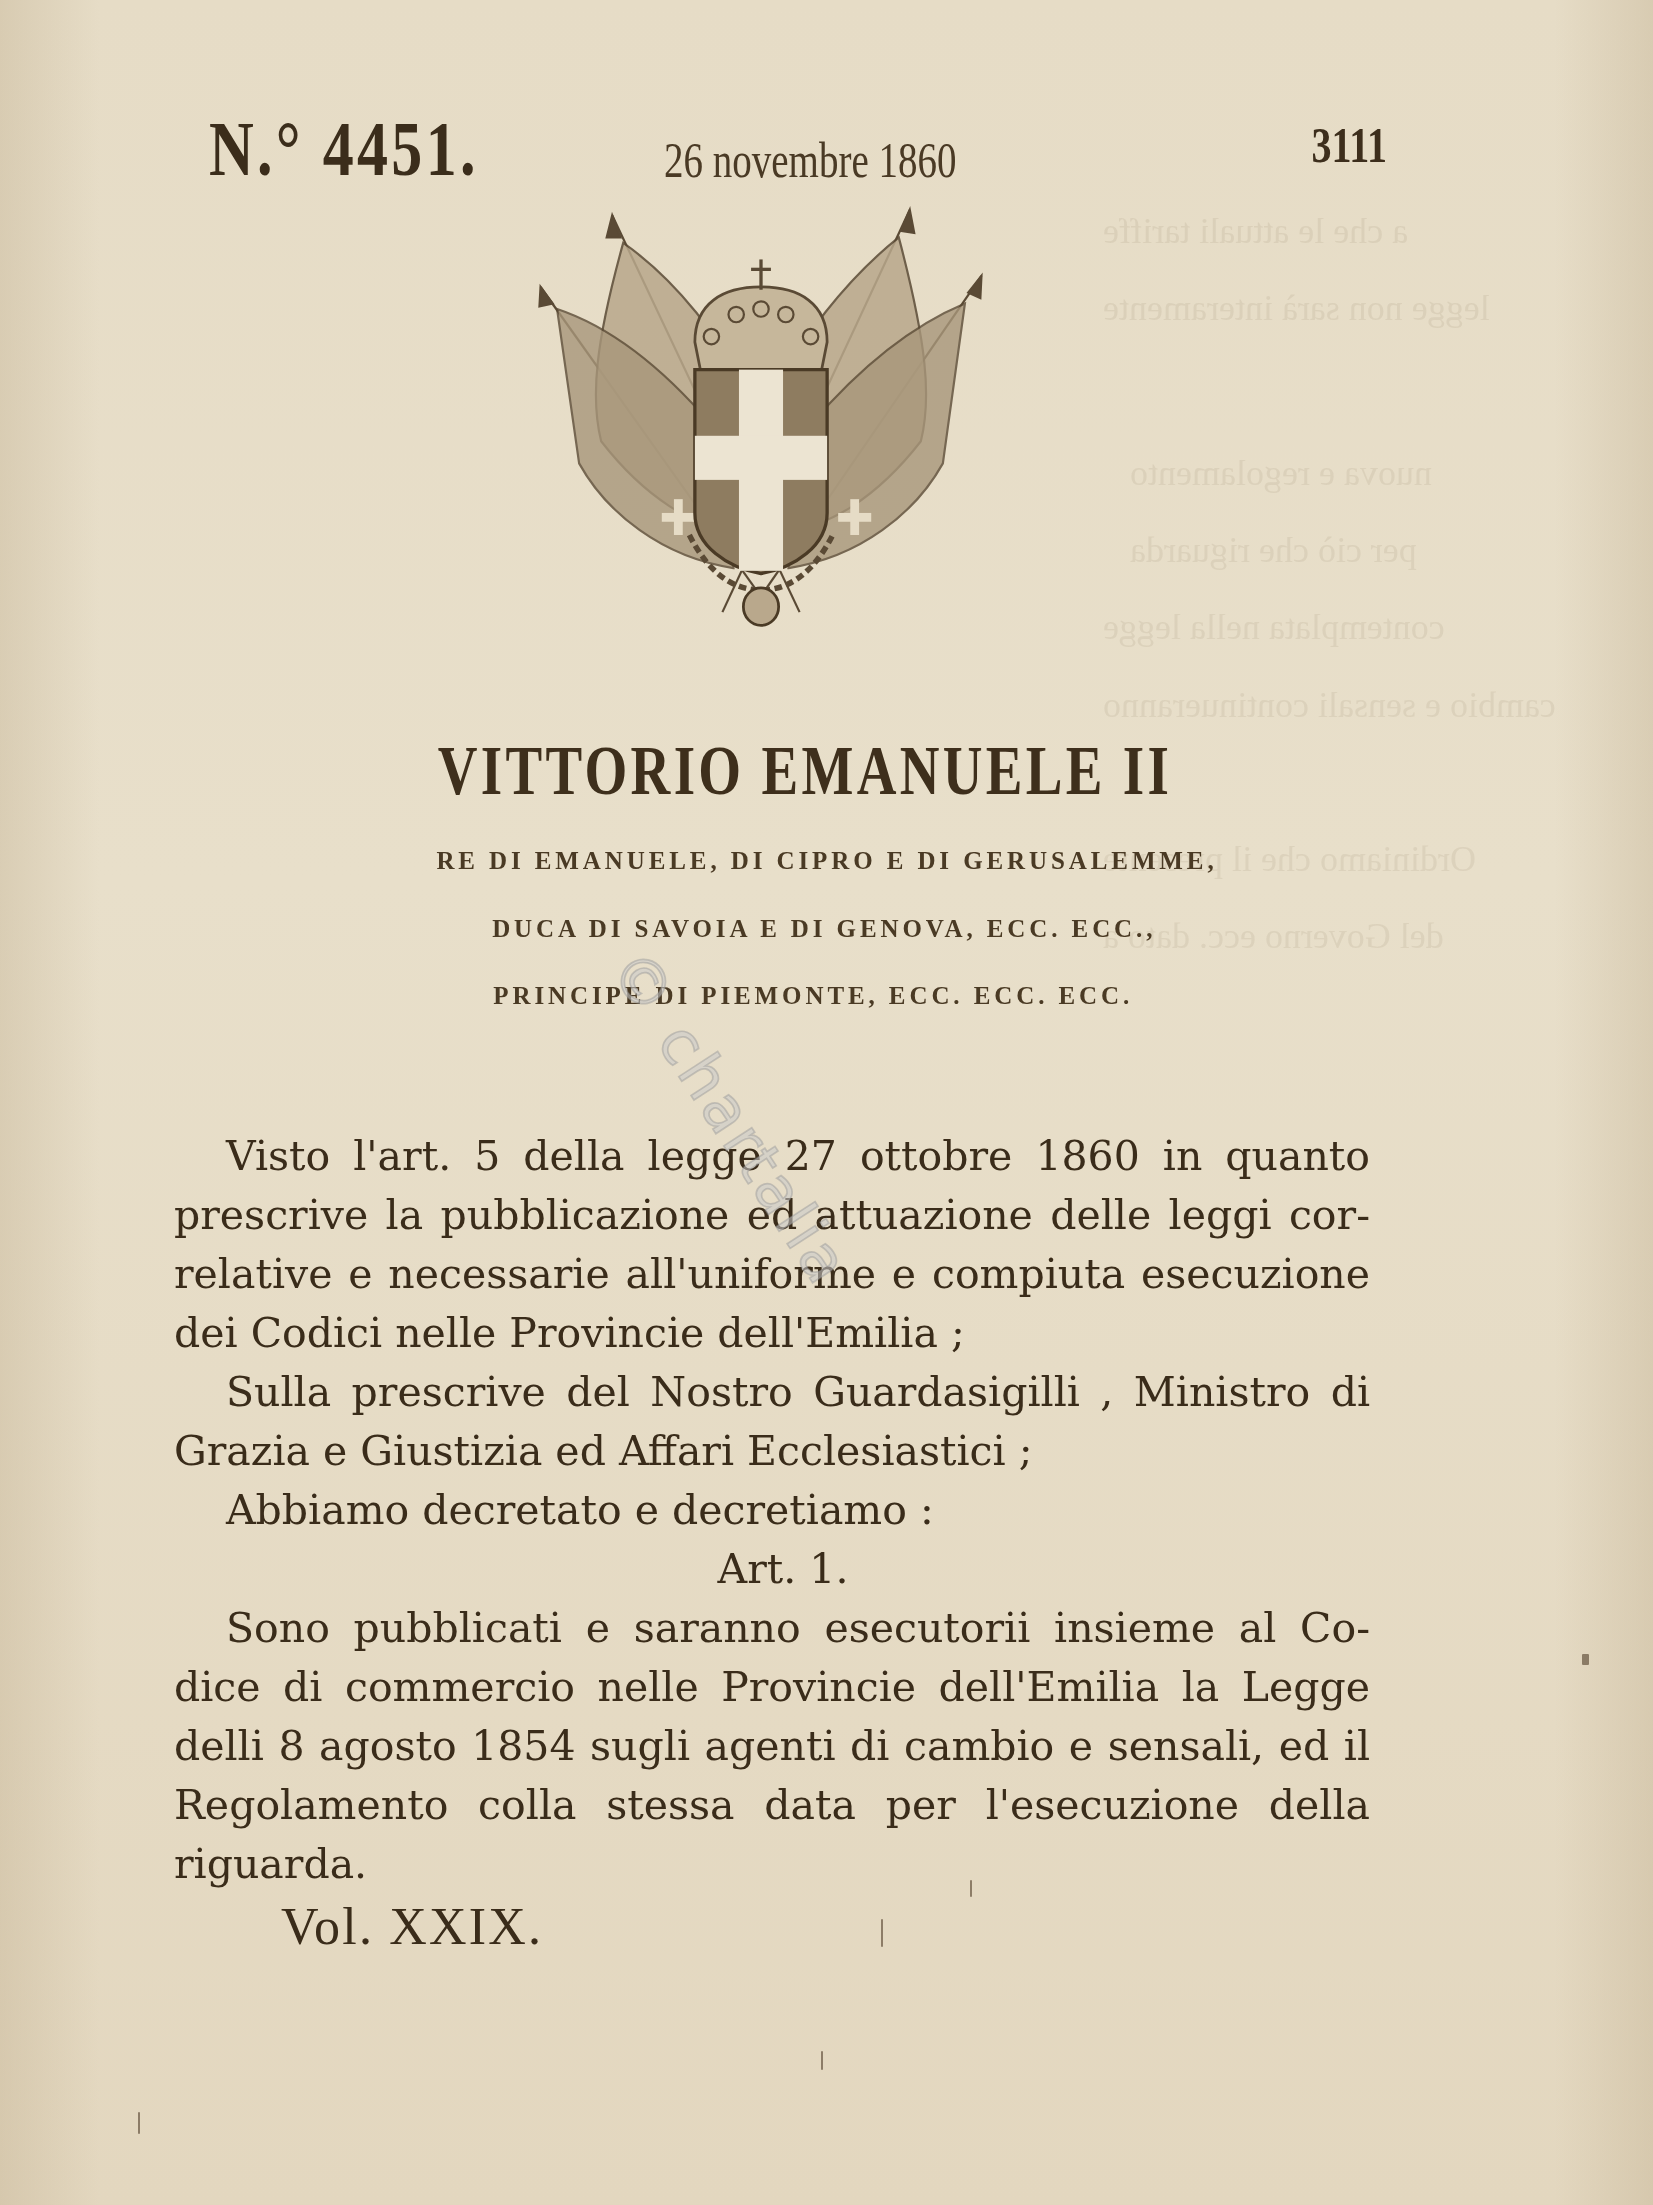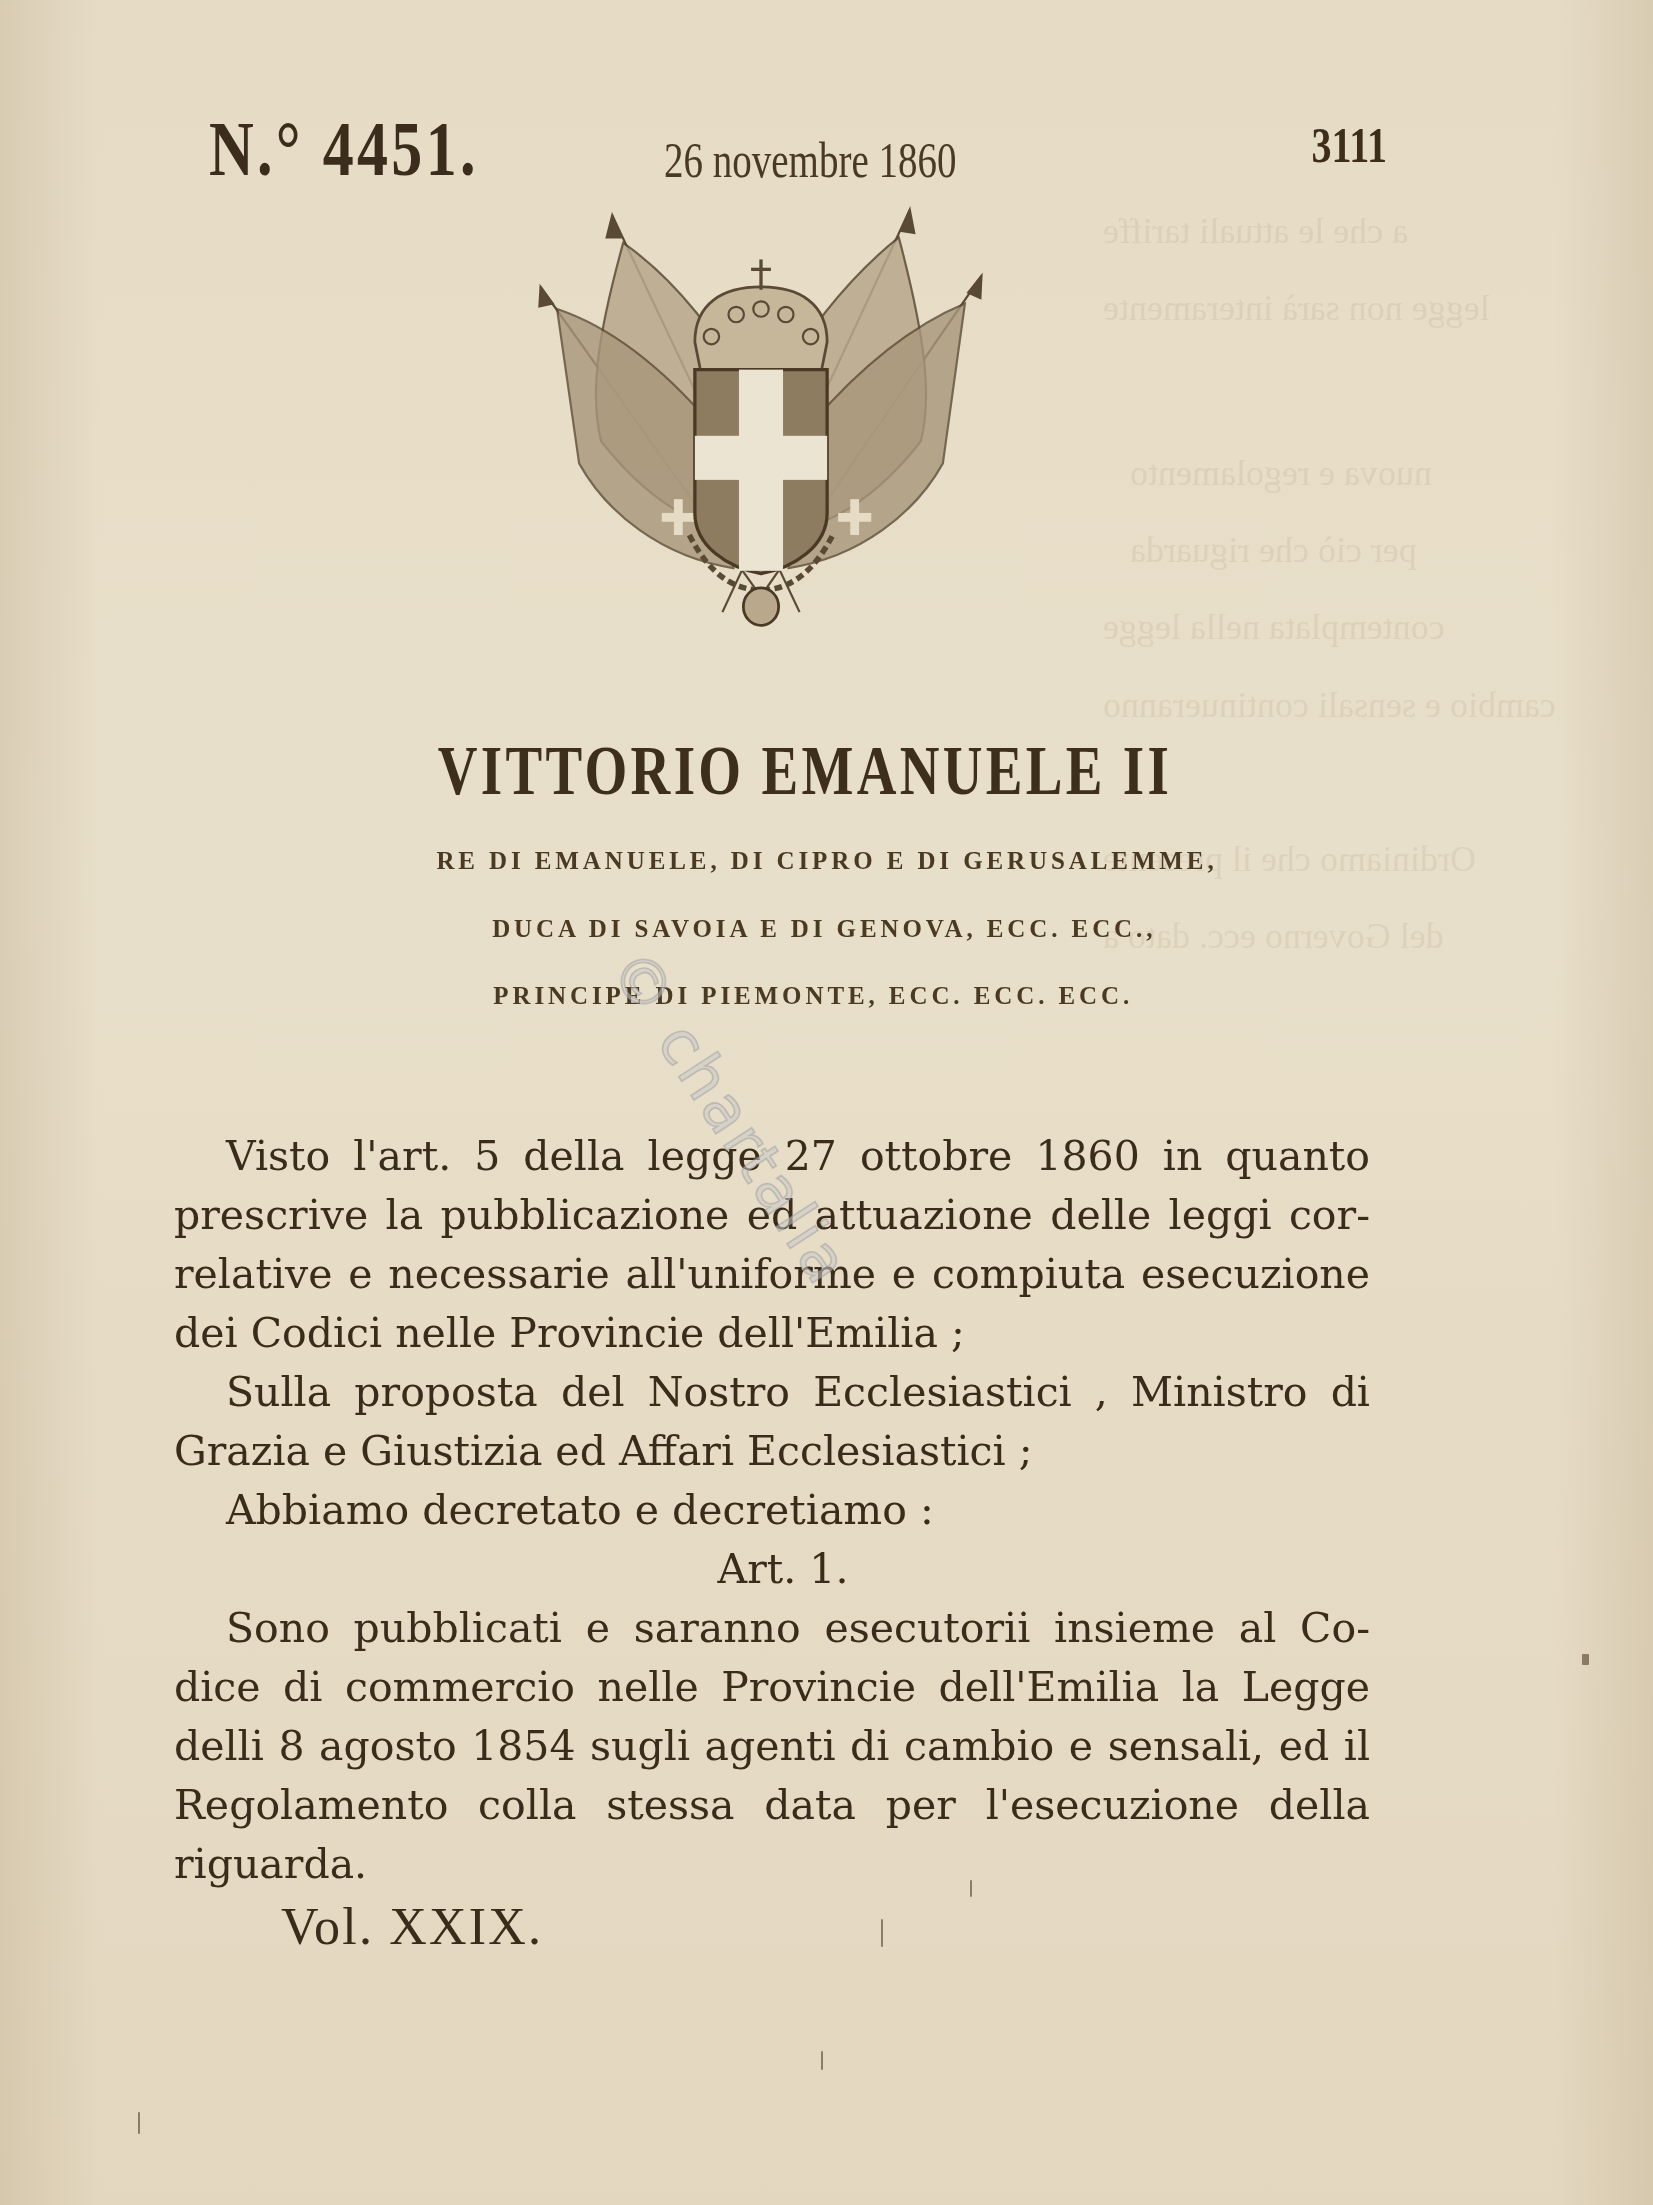--- a/index.html
+++ b/index.html
@@ -253,21 +253,21 @@
 </div>
 
 <div class="body-text">
   <div>
     <span class="line indent">Visto l'art. 5 della legge 27 ottobre 1860 in quanto</span>
     <span class="line">prescrive la pubblicazione ed attuazione delle leggi cor-</span>
     <span class="line">relative e necessarie all'uniforme e compiuta esecuzione</span>
     <span class="line last">dei Codici nelle Provincie dell'Emilia ;</span>
   </div>
   <div>
-    <span class="line indent">Sulla proposta del Nostro Ecclesiastici , Ministro di</span>
+    <span class="line indent">Sulla prescrive del Nostro Guardasigilli , Ministro di</span>
     <span class="line last">Grazia e Giustizia ed Affari Ecclesiastici ;</span>
   </div>
   <span class="line last indent">Abbiamo decretato e decretiamo :</span>
   <span class="art-head">Art. 1.</span>
   <div>
     <span class="line indent">Sono pubblicati e saranno esecutorii insieme al Co-</span>
     <span class="line">dice di commercio nelle Provincie dell'Emilia la Legge</span>
     <span class="line">delli 8 agosto 1854 sugli agenti di cambio e sensali, ed il</span>
     <span class="line">Regolamento colla stessa data per l'esecuzione della</span>
     <span class="line last">riguarda.</span>

